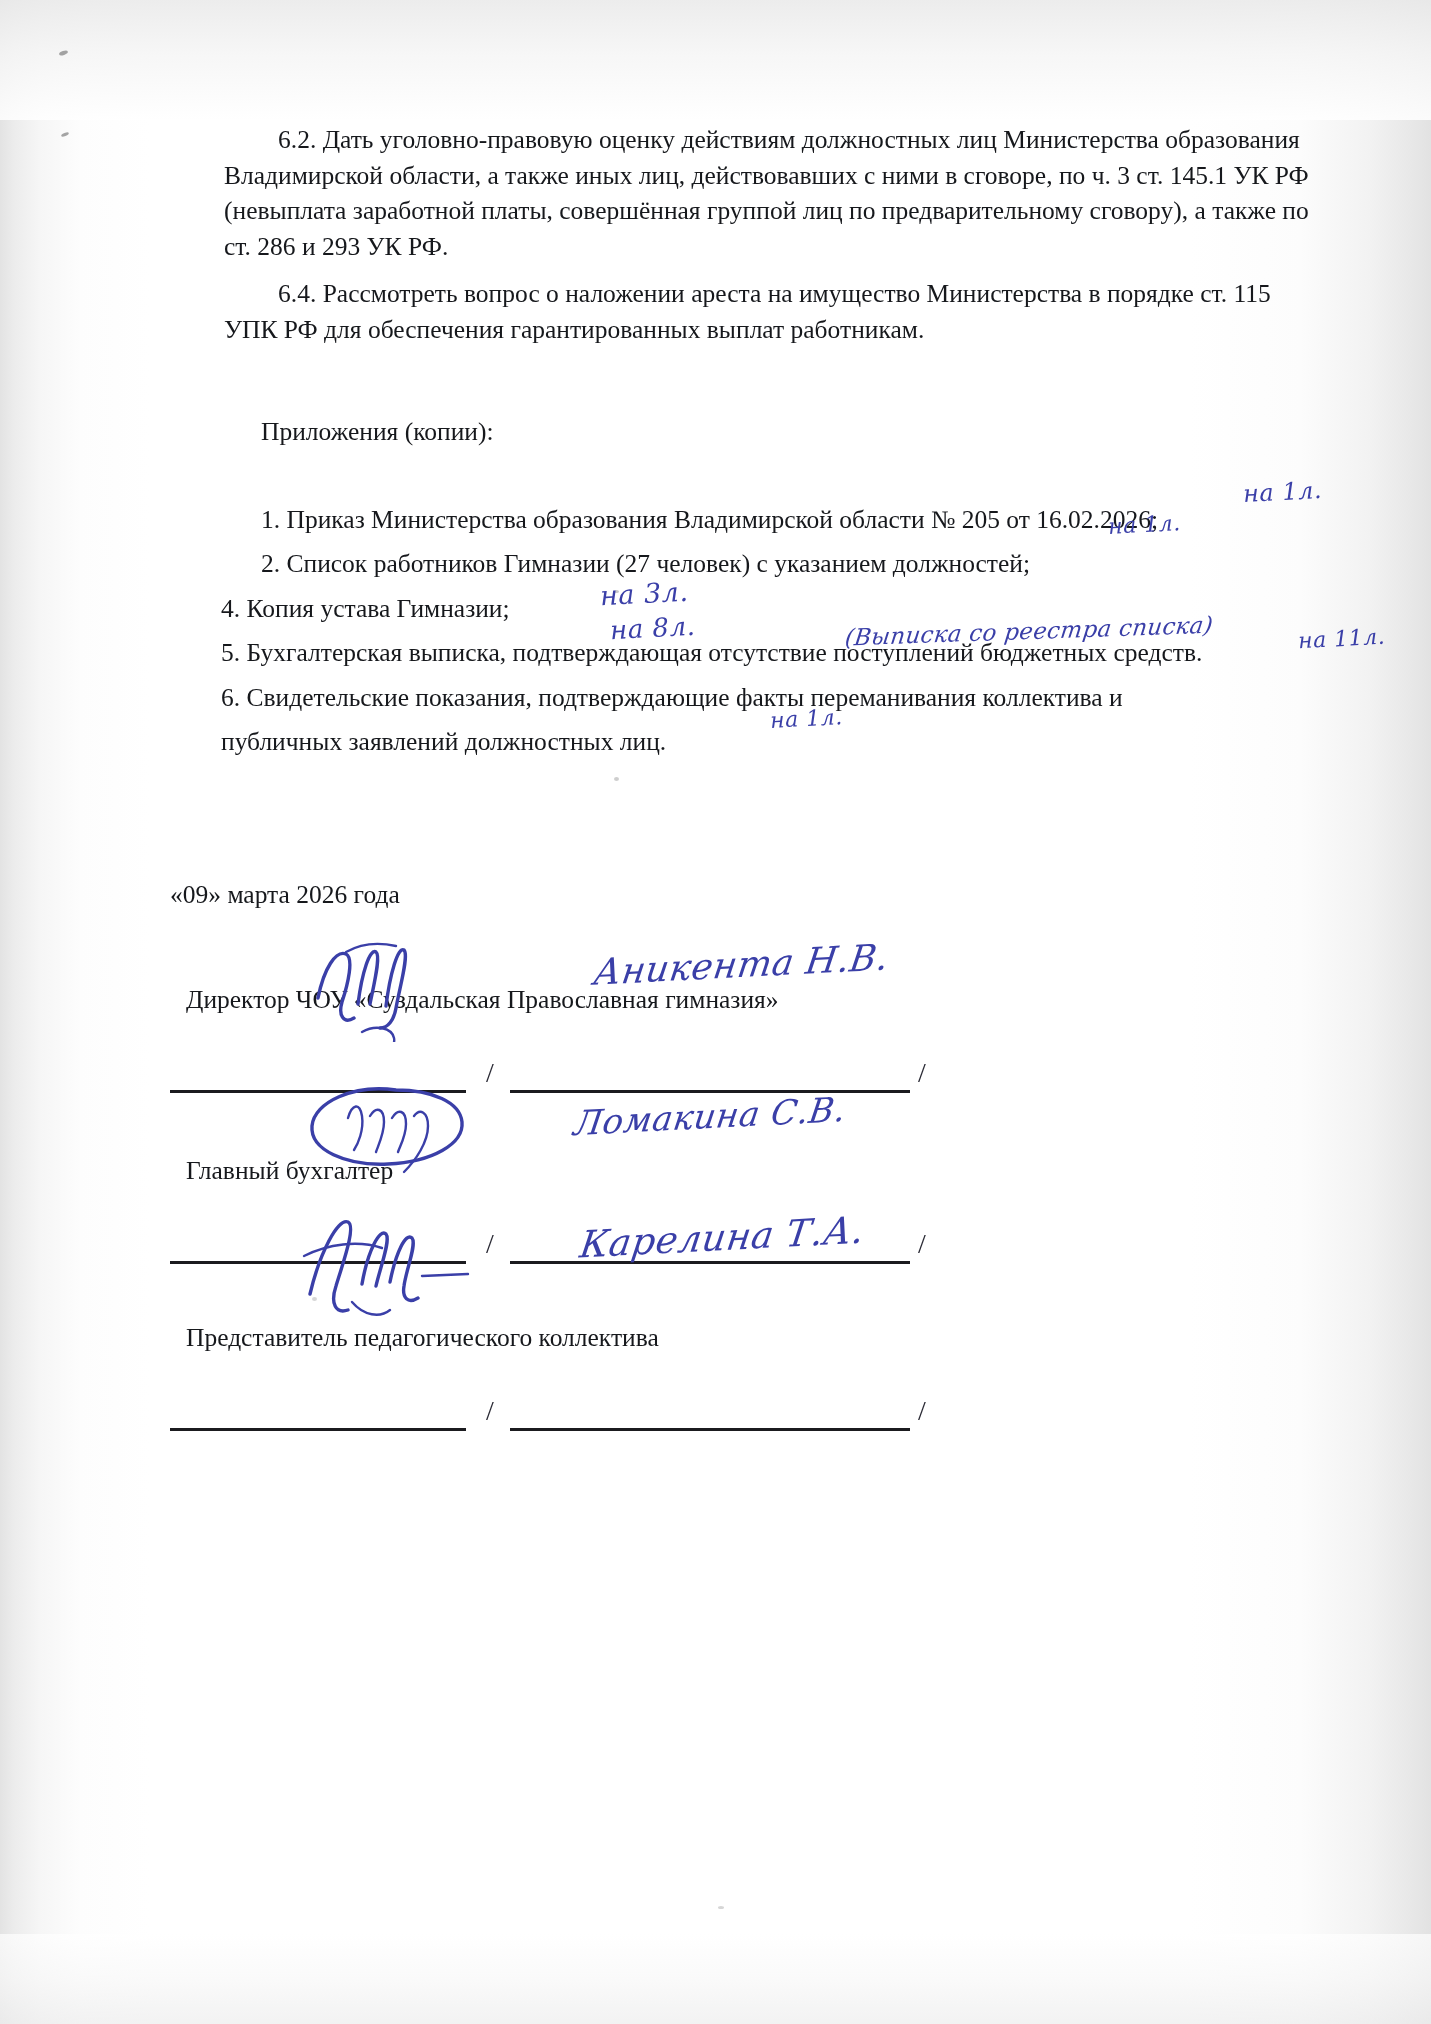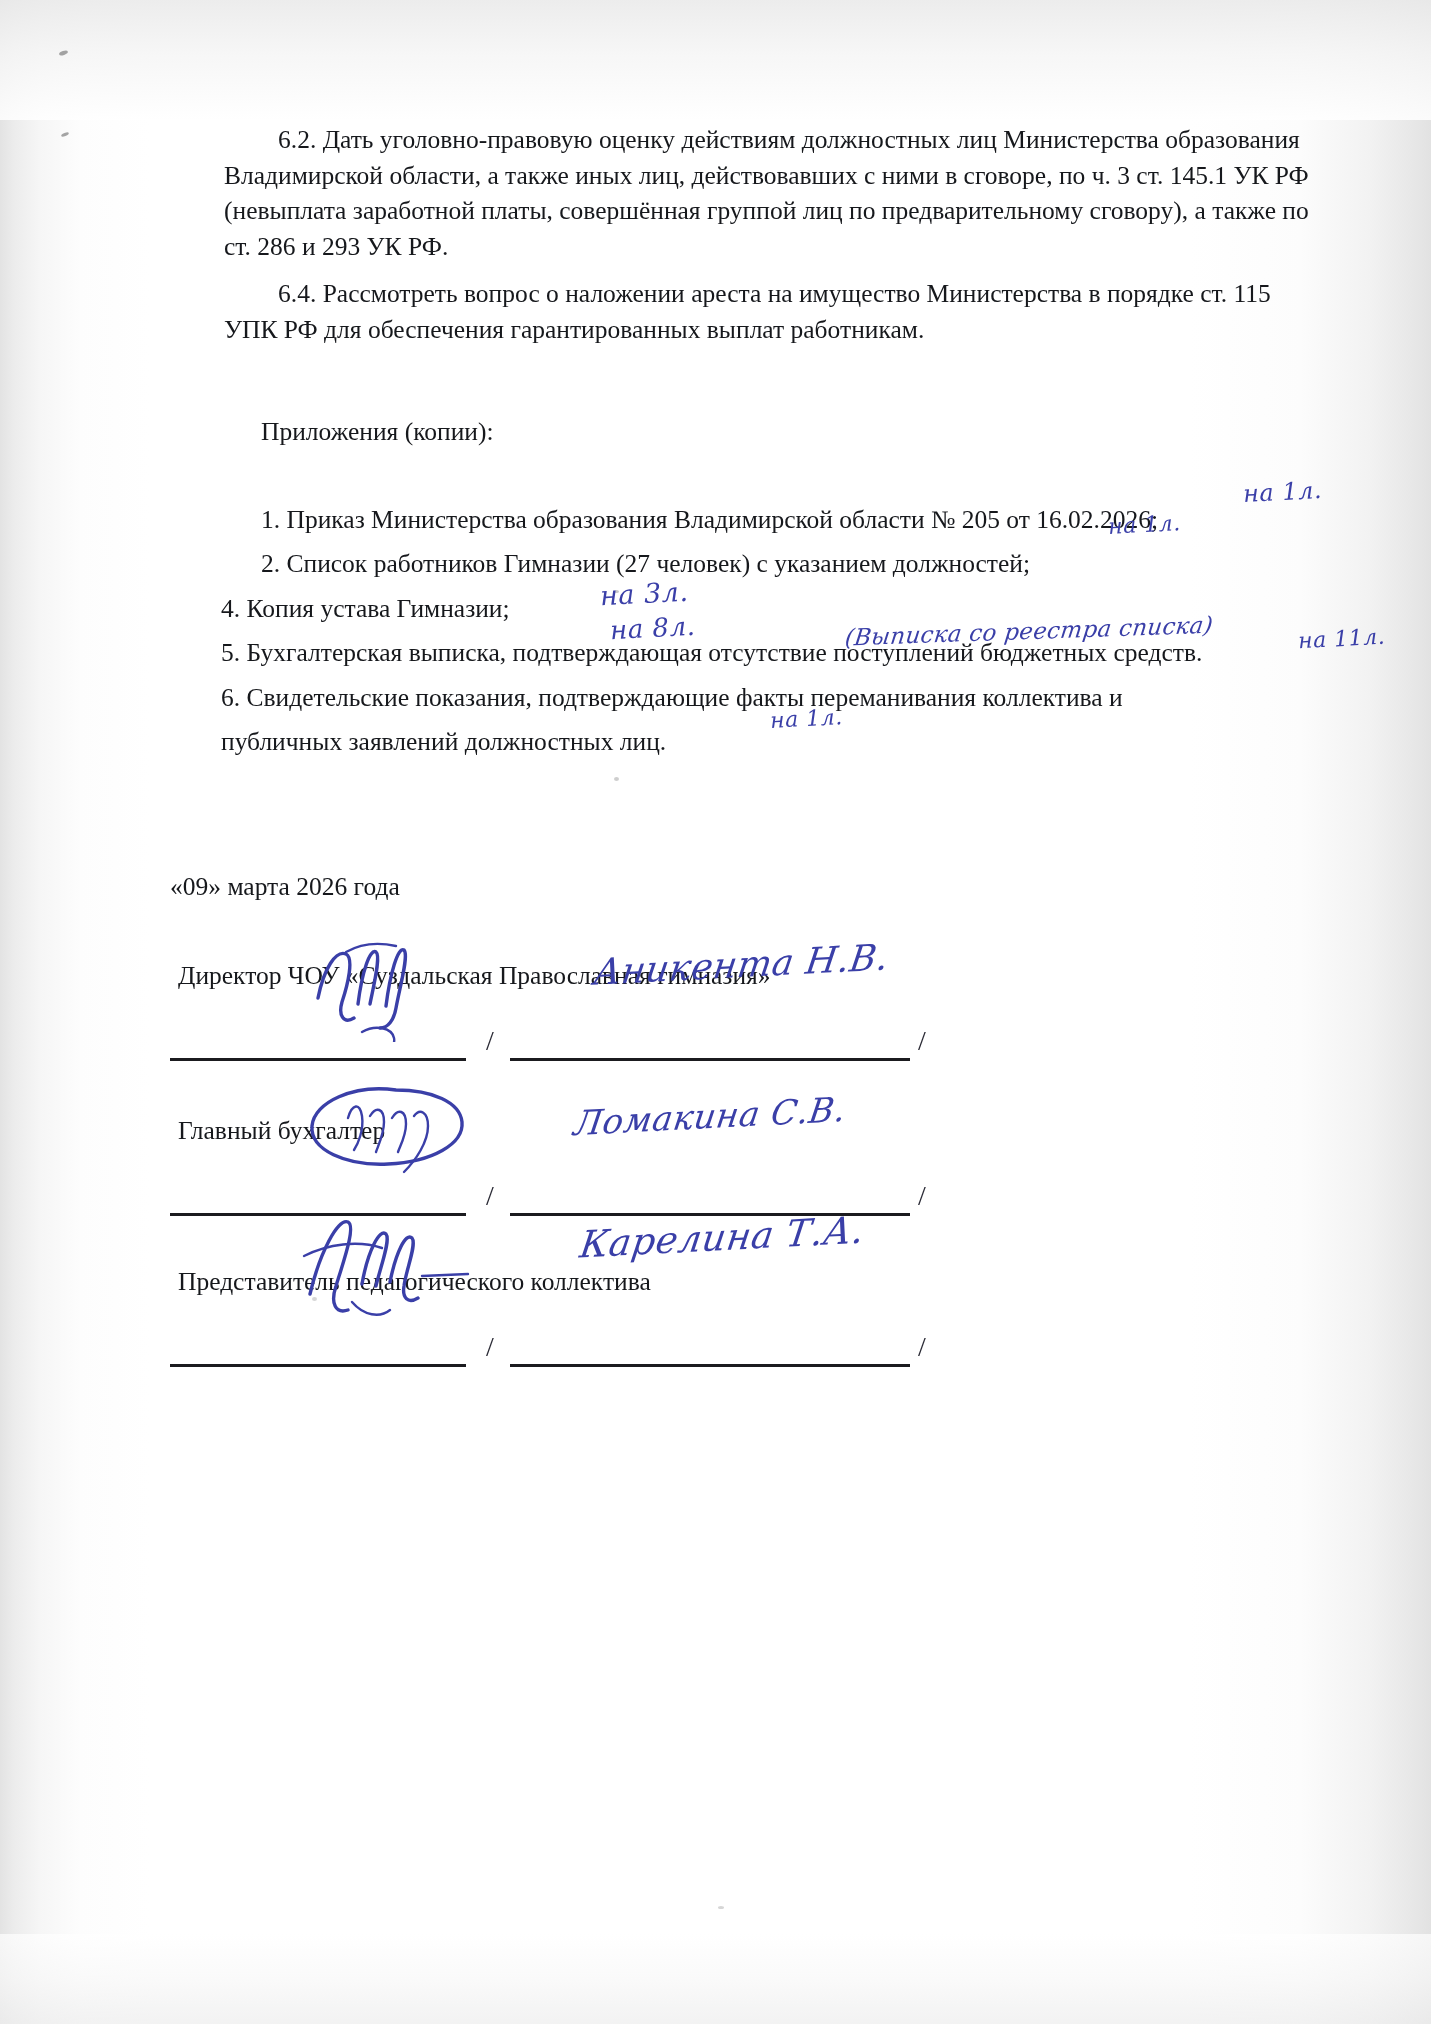--- a/index.html
+++ b/index.html
@@ -72,21 +72,21 @@
   .block-gap-md { height: 34px; }
 
   .att-line {
     margin: 9px;
     text-indent: 40px;
     position: relative;
   }
   .att-line.cont { text-indent: 0; }
 
   .sig-label {
-    margin: 8px;
+    margin: 16px;
     font-size: 25.5px;
     line-height: 35px;
   }
 
   
   .sig-row {
     position: relative;
     height: 78px;
     width: 790px;
     margin-top: 4px;

